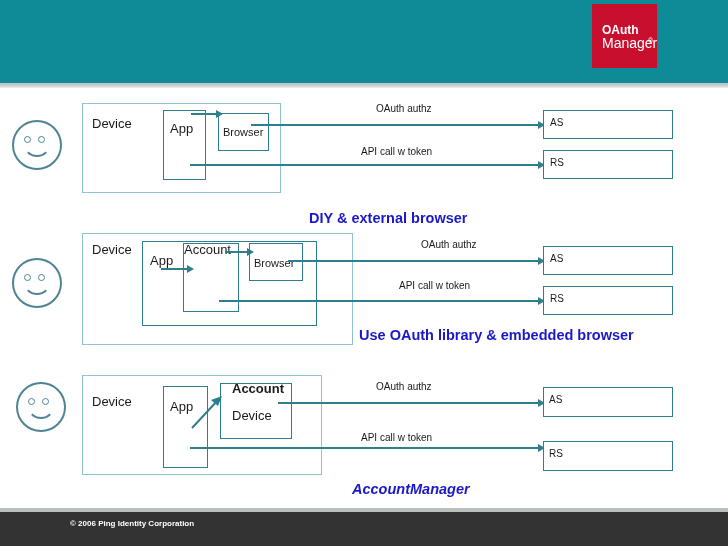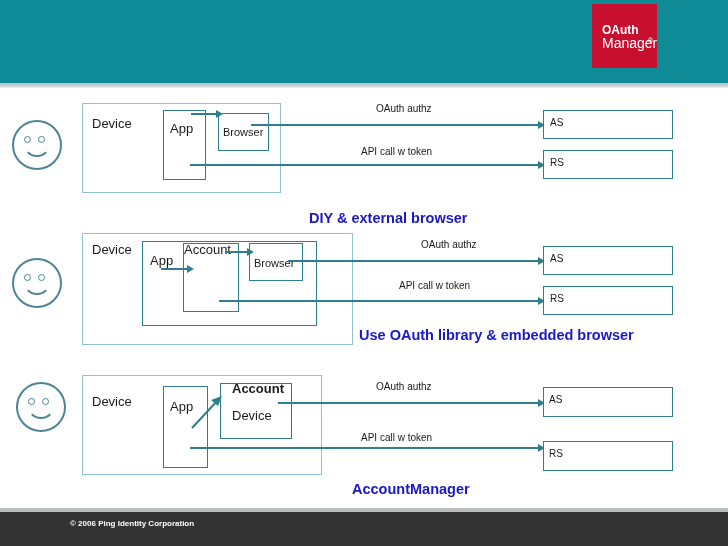--- a/index.html
+++ b/index.html
@@ -173,20 +173,20 @@
     <div class="hline" style="left:190px;top:447px;width:353px;"></div>
     <div class="arrowhead" style="left:538px;top:444px;"></div>
     <div class="lbl" style="left:361px;top:432px;">API call w token</div>
 
     <div class="box server" style="left:543px;top:387px;width:130px;height:30px;"></div>
     <div class="boxlabel big" style="left:549px;top:394px;">AS</div>
 
     <div class="box server" style="left:543px;top:441px;width:130px;height:30px;"></div>
     <div class="boxlabel big" style="left:549px;top:448px;">RS</div>
 
-    <div class="caption" style="left:352px;top:481px;">AccountManager</div>
+    <div class="caption" style="left:352px;top:481px;font-style:italic;">AccountManager</div>
   </div>
 
   <div class="footer-rule"></div>
   <div class="footer"></div>
   <div class="footer-text">© 2006 Ping Identity Corporation</div>
 
 </div>
 
 </body></html>

